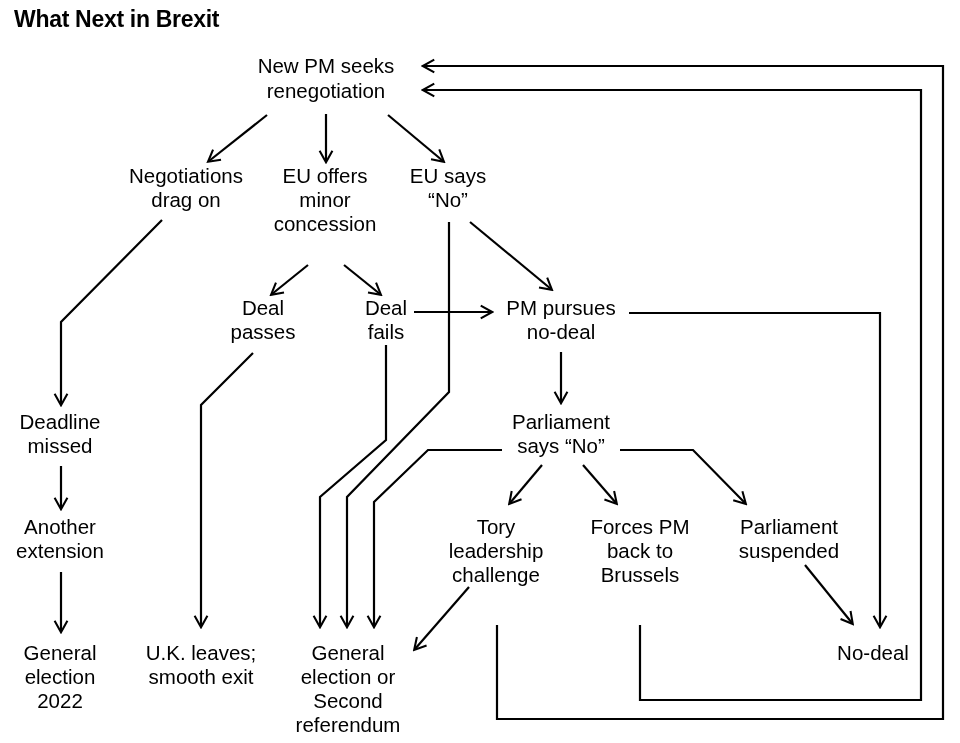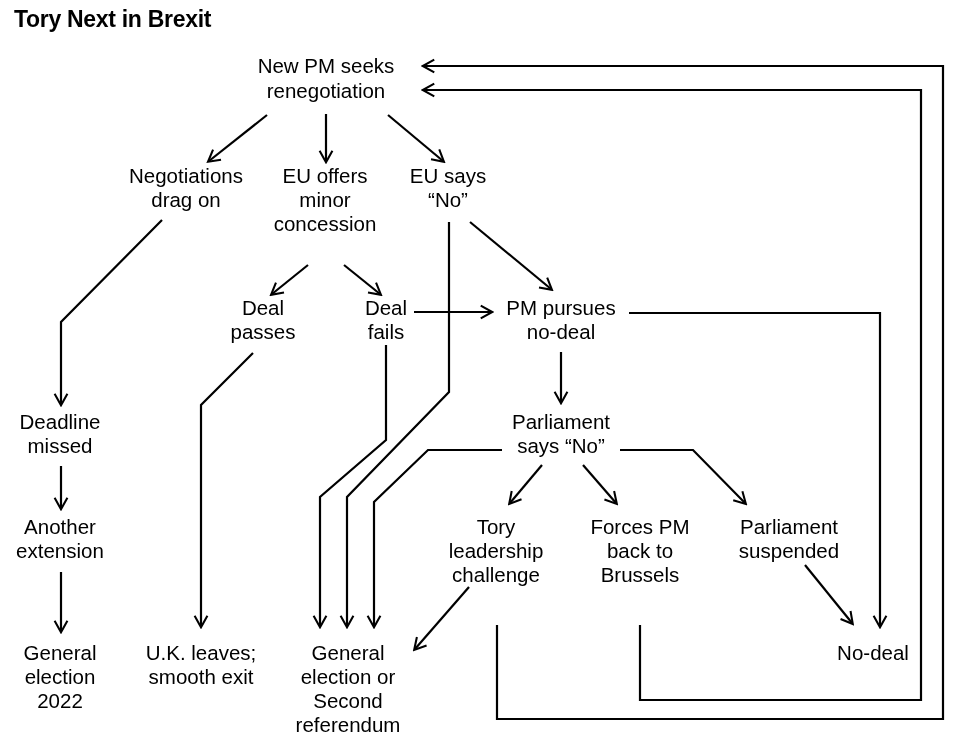--- a/index.html
+++ b/index.html
@@ -42,21 +42,21 @@
     stroke: #000000;
     stroke-width: 2.2;
     fill: none;
     stroke-linecap: butt;
     stroke-linejoin: miter;
   }
 </style>
 </head>
 <body>
 
-<div id="chart-title">Tory Next in Brexit</div>
+<div id="chart-title">What Next in Brexit</div>
 
 <svg id="flow" viewBox="0 0 960 743" xmlns="http://www.w3.org/2000/svg">
   <defs>
     <marker id="ah" viewBox="0 0 12 12" refX="9.5" refY="6" markerWidth="7" markerHeight="7" orient="auto-start-reverse" markerUnits="strokeWidth">
       <path d="M 1.5 1 L 10.5 6 L 1.5 11" fill="none" stroke="#000" stroke-width="1.6" stroke-linecap="butt" stroke-linejoin="miter"></path>
     </marker>
   </defs>
 
   <g>
 

